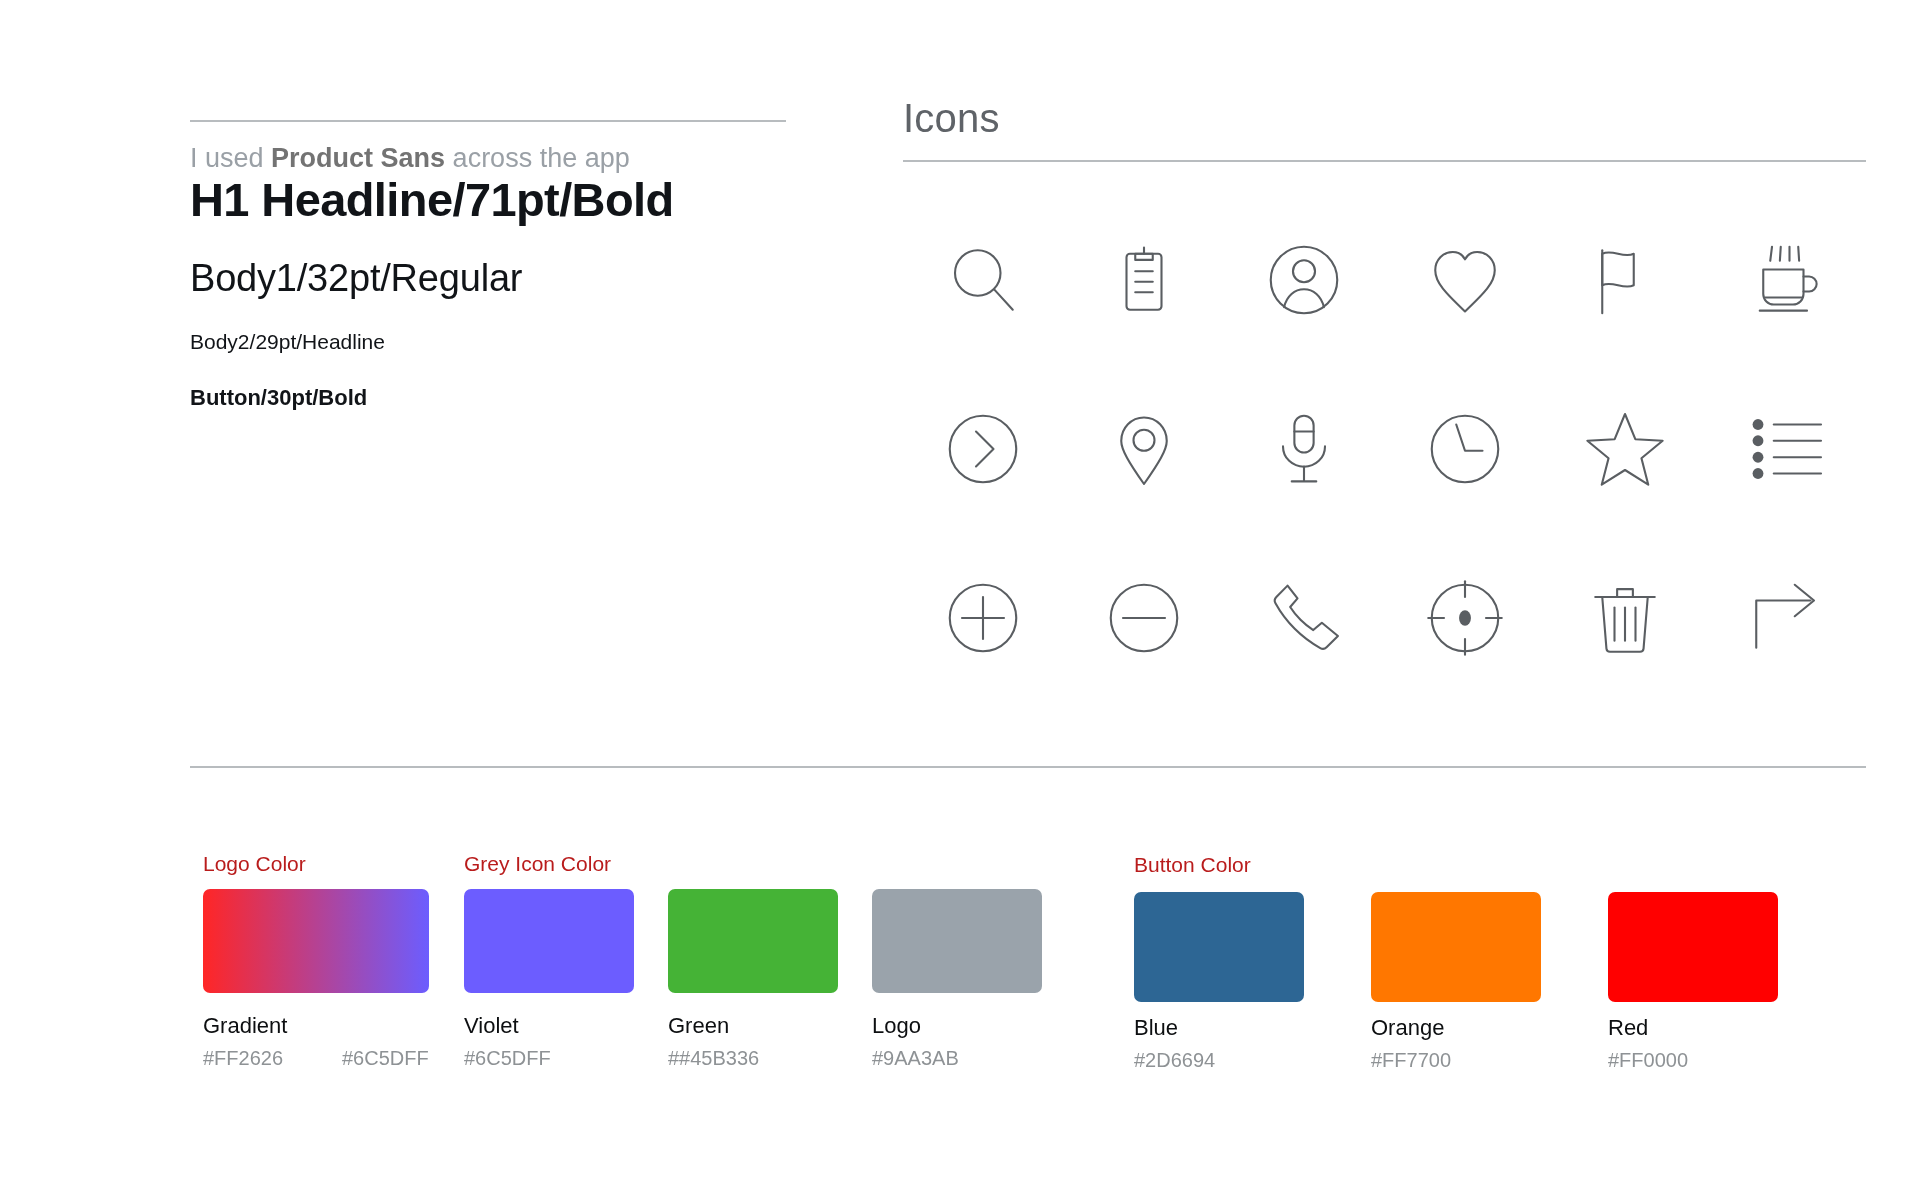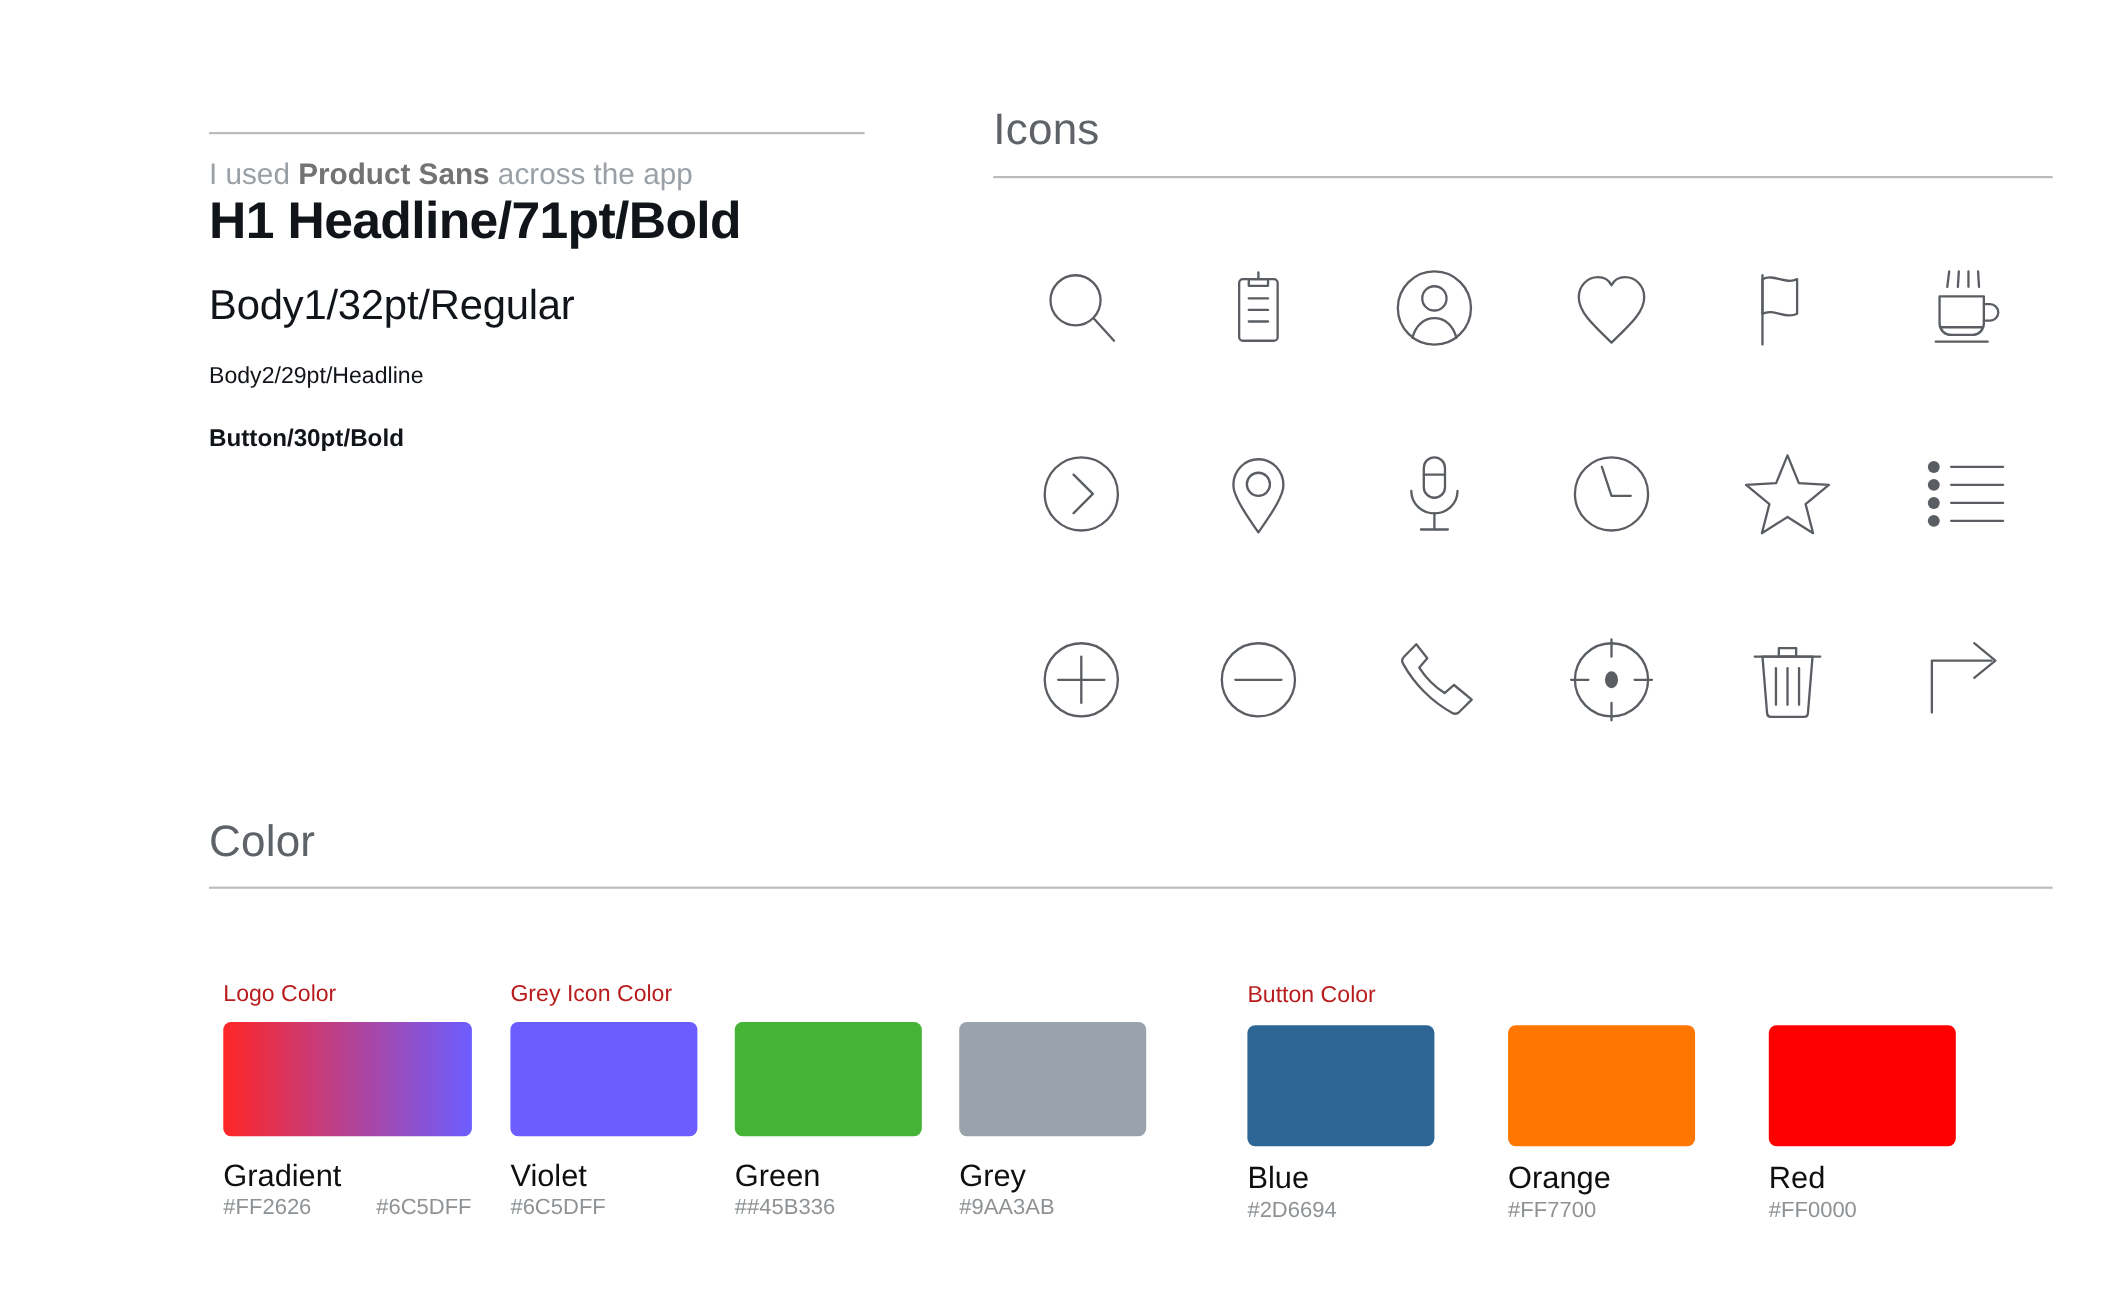--- a/index.html
+++ b/index.html
@@ -132,21 +132,21 @@
     font-weight: 400;
     white-space: nowrap;
     line-height: 1;
   }
   .chip {
     position: absolute;
     border-radius: 7px;
   }
   .chip-name {
     position: absolute;
-    font-size: 28px;
+    font-size: 22px;
     color: #0d0f11;
     font-weight: 400;
     white-space: nowrap;
     line-height: 1;
     text-align: center;
   }
   .chip-hex {
     position: absolute;
     font-size: 20px;
     color: #8e9295;
@@ -311,21 +311,20 @@
       <svg viewBox="0 0 48 48">
         <polyline points="7,41 7,14 38,14"></polyline>
         <polyline points="29,5 40,14 29,23"></polyline>
       </svg>
     </div>
 
   </div>
 </div>
 
 <div id="color-section">
-  <div class="section-title">Color</div>
   <div class="rule"></div>
 
   <div class="swatch-area">
 
     <div class="group-label" style="left:13px;  top:85px;">Logo Color</div>
     <div class="group-label" style="left:274px; top:85px;">Grey Icon Color</div>
     <div class="group-label" style="left:944px; top:86px;">Button Color</div>
 
     <div class="swatch">
       <div class="chip" id="chip-gradient" style="left: 13px; top: 121px; width: 226px; height: 104px; background-image: linear-gradient(to right, rgb(255, 38, 38) 0%, rgb(108, 93, 255) 100%);"></div>
@@ -341,21 +340,21 @@
     </div>
 
     <div class="swatch">
       <div class="chip" id="chip-green" style="left: 478px; top: 121px; width: 170px; height: 104px; background-color: rgb(69, 179, 54);"></div>
       <div class="chip-name" style="left:478px; top:247px;">Green</div>
       <div class="chip-hex" style="left:478px; top:280px;">##45B336</div>
     </div>
 
     <div class="swatch">
       <div class="chip" id="chip-grey" style="left: 682px; top: 121px; width: 170px; height: 104px; background-color: rgb(154, 163, 171);"></div>
-      <div class="chip-name" style="left:682px; top:247px;">Grey</div>
+      <div class="chip-name" style="left:682px; top:247px;">Logo</div>
       <div class="chip-hex" style="left:682px; top:280px;">#9AA3AB</div>
     </div>
 
     <div class="swatch">
       <div class="chip" id="chip-blue" style="left: 944px; top: 124px; width: 170px; height: 110px; background-color: rgb(45, 102, 148);"></div>
       <div class="chip-name" style="left:944px; top:249px;">Blue</div>
       <div class="chip-hex" style="left:944px; top:282px;">#2D6694</div>
     </div>
 
     <div class="swatch">

